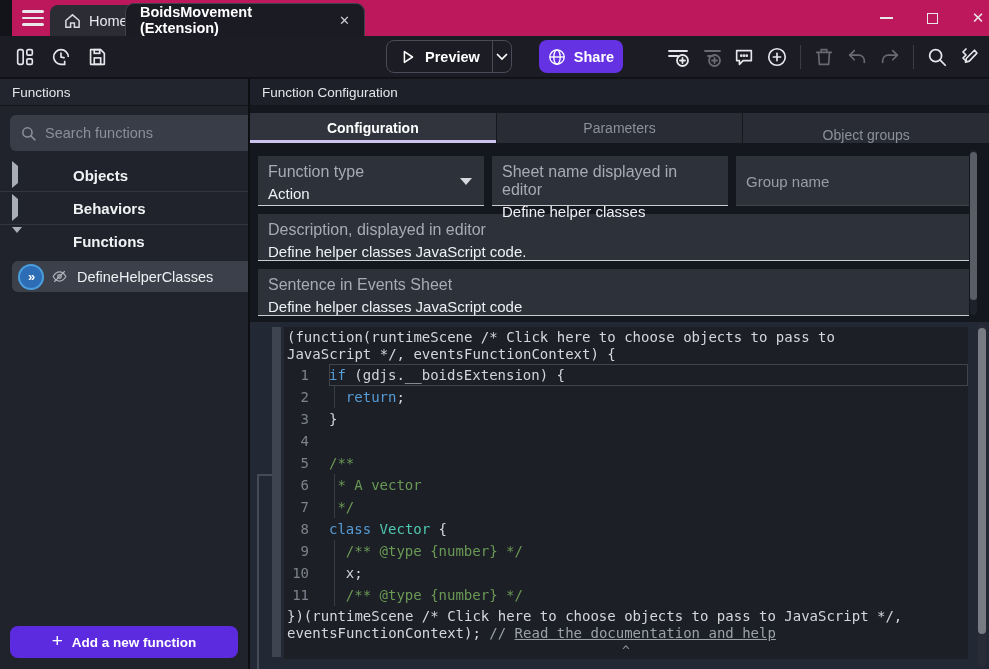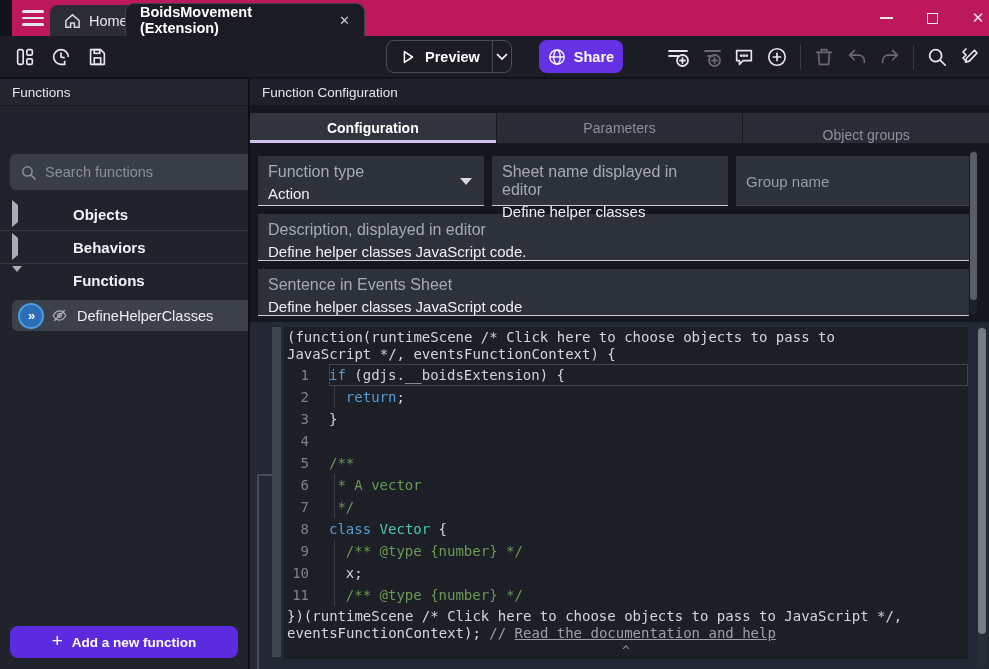--- a/index.html
+++ b/index.html
@@ -38,21 +38,21 @@
   .btn-share .label { font-size:14.5px; font-weight:bold; color:#ffffff; }
   .tb-right { position:absolute; right:6px; top:8px; display:flex; align-items:center; gap:7px; }
   .tb-sep { width:1px; height:24px; background:#3a3d45; margin:0 3px; }
   .dim svg { opacity:0.38; }
 
   
   .sidebar { position:absolute; left:0; top:79px; width:280px; height:590px; background:#20232b; }
   .panel-header { height:27px; display:flex; align-items:center; padding:0 12px; background:#22252e;
                   border-bottom:1px solid #14161c; font-size:13.5px; color:#e4e6ea; }
   .search-wrap { padding:9px 10px 8px 10px; }
-  .search-box { height:36px; background:#393d47; border-radius:6px; display:flex; align-items:center; padding:0 10px; gap:8px;margin-top:39px; }
+  .search-box { height:36px; background:#393d47; border-radius:6px; display:flex; align-items:center; padding:0 10px; gap:8px; }
   .search-box input { background:transparent; border:none; outline:none; color:#dfe1e6; font-size:14.5px; width:100%;
                       font-family:"Liberation Sans", sans-serif; }
   .search-box input::placeholder { color:#8a8f99; }
   .tree-row { height:33px; display:flex; align-items:center; padding:0 12px; border-bottom:1px solid #33363e; cursor:pointer; }
   .tree-row .chev { width:16px; }
   .tri-right { width:0; height:0; border-top:5px solid transparent; border-bottom:5px solid transparent; border-left:6px solid #a9adb5; }
   .tri-down  { width:0; height:0; border-left:5px solid transparent; border-right:5px solid transparent; border-top:6px solid #a9adb5; }
   .tree-row .lbl { flex:1; font-size:15px; font-weight:bold; color:#f1f2f4;margin-left:45px; }
   .tree-row .plus { font-size:20px; font-weight:300; color:#c6c9cf; padding-right:6px; cursor:pointer; }
   .fn-item { margin:3px 2px 0 12px; height:31px; background:#3b404b; border-radius:6px;

